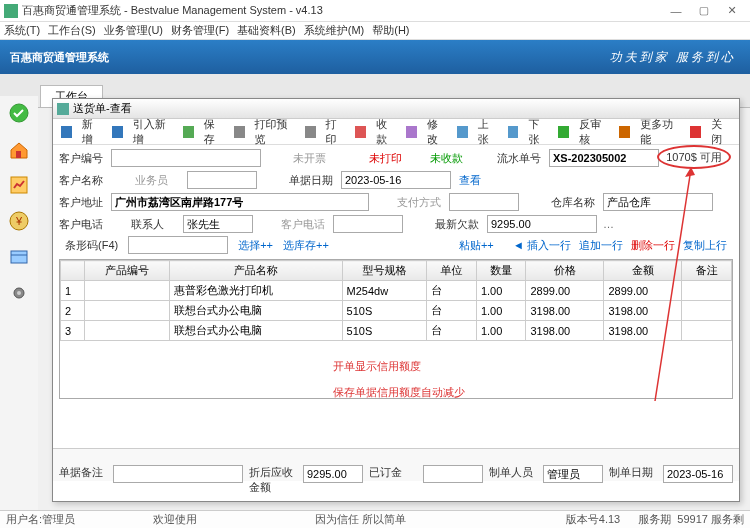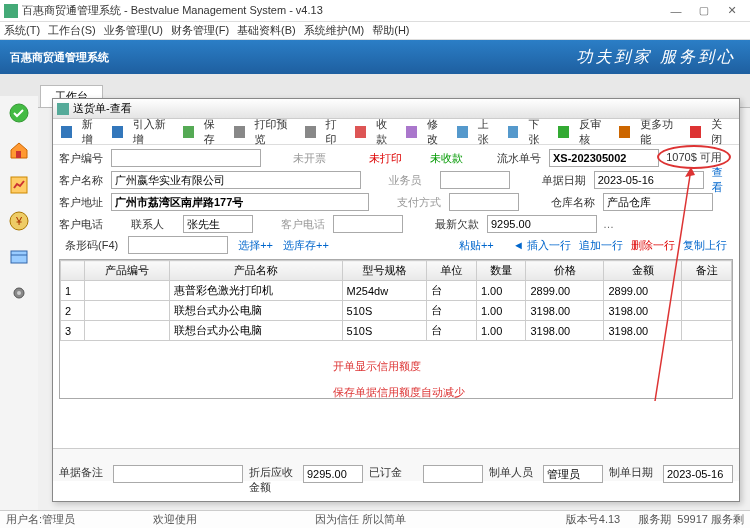--- a/index.html
+++ b/index.html
@@ -4,21 +4,21 @@
 <style>
 *{box-sizing:border-box;margin:0;padding:0;font-family:"Microsoft YaHei",SimSun,sans-serif;font-size:11px}
 body{background:#f0f0f0;width:750px;height:528px;overflow:hidden;position:relative}
 .titlebar{height:22px;background:#fff;display:flex;align-items:center;padding:0 4px;border-bottom:1px solid #ddd}
 .titlebar .icon{width:14px;height:14px;background:#4a7;margin-right:4px}
 .titlebar .title{flex:1;color:#333}
 .titlebar .winbtn{width:28px;text-align:center;color:#666;cursor:pointer}
 .menubar{height:18px;background:#fff;display:flex;align-items:center;padding:0 4px;gap:8px;border-bottom:1px solid #ddd}
 .menubar span{color:#333;cursor:pointer}
 .banner{height:34px;background:linear-gradient(#2b7ec6,#1e5fa0);color:#fff;display:flex;align-items:center;padding:0 10px;font-size:16px;font-weight:bold;position:relative}
-.banner .slogan{position:absolute;right:14px;font-size:16px;font-weight:normal;font-style:italic;letter-spacing:3px}
+.banner .slogan{position:absolute;right:14px;font-size:12px;font-weight:normal;font-style:italic;letter-spacing:3px}
 .tabstrip{height:34px;background:#e8e8e8;display:flex;align-items:flex-end;padding-left:40px;border-bottom:1px solid #bbb}
 .tab{padding:3px 14px;background:#fff;border:1px solid #bbb;border-bottom:none;margin-right:2px;cursor:pointer}
 .sidebar{position:absolute;left:0;top:96px;width:38px;height:420px;background:#f4f4f4;display:flex;flex-direction:column;gap:14px;padding-top:6px;align-items:center}
 .sidebar .sbicon{width:22px;height:22px;cursor:pointer}
 .dialog{position:absolute;left:52px;top:98px;width:688px;height:404px;background:#fff;border:1px solid #888;box-shadow:2px 2px 6px rgba(0,0,0,.2)}
 .dlg-title{height:20px;background:linear-gradient(#fff,#e4e4e4);display:flex;align-items:center;padding:0 4px;border-bottom:1px solid #ccc}
 .dlg-title .icon{width:12px;height:12px;background:#5a9;margin-right:4px}
 .toolbar{height:26px;display:flex;align-items:center;gap:2px;padding:0 4px;border-bottom:1px solid #ddd}
 .tbtn{display:flex;align-items:center;gap:10px;padding:2px 4px;cursor:pointer;color:#333}
 .tbtn .ti{width:12px;height:12px;display:inline-block}
@@ -177,21 +177,20 @@
       <span style="width:20px"></span>
       <span class="flink green">未收款</span>
       <span style="width:26px"></span>
       <span class="flbl">流水单号</span>
       <input class="finput" style="width: 110px; font-weight: bold;" value="XS-202305002">
       <span style="width:70px"></span>
     </div>
 
     <div class="frow">
       <span class="flbl">客户名称</span>
-      <input class="finput" style="width: 258px;" value="广州嬴华实业有限公司">
       <span style="width:20px"></span>
       <span class="flbl gray">业务员</span>
       <input class="finput" style="width: 70px;">
       <span style="width:24px"></span>
       <span class="flbl">单据日期</span>
       <input class="finput" style="width: 110px;" value="2023-05-16">
       <span class="flink" style="margin-left:4px">查看</span>
     </div>
 
     <div class="frow">

